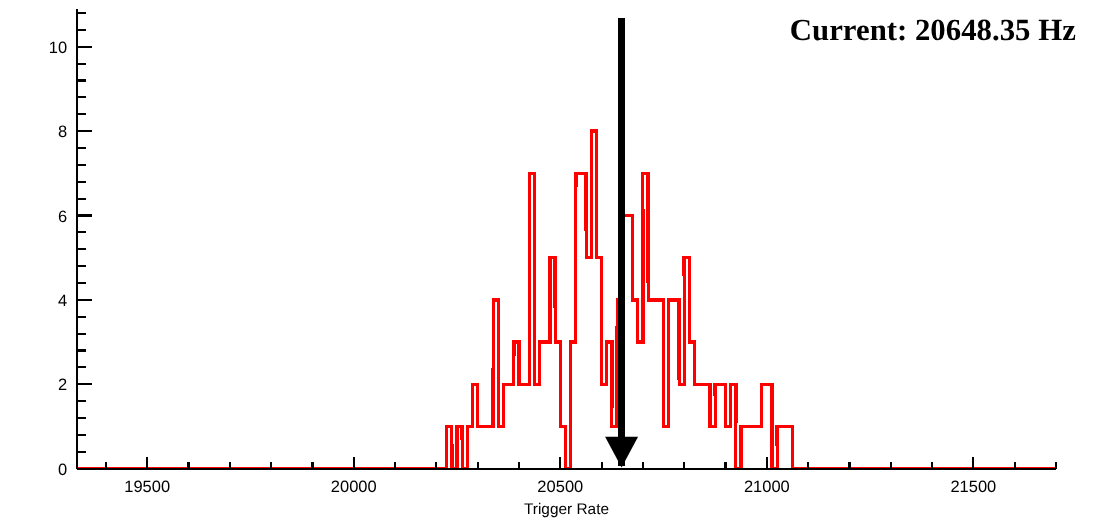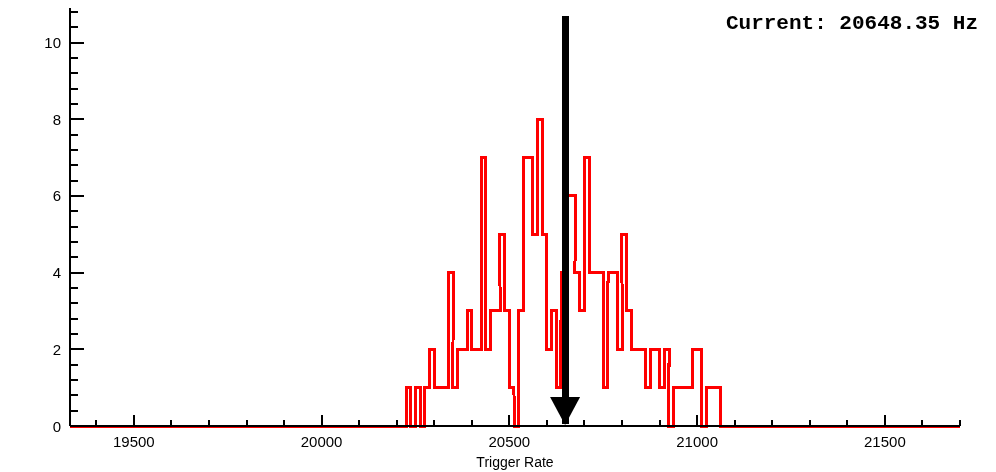--- a/index.html
+++ b/index.html
@@ -23,22 +23,22 @@
     position: absolute;
     left: 0;
     top: 0;
     width: 996px;
     height: 472px;
   }
   .stat-title {
     position: absolute;
     right: 18px;
     top: 12px;
-    font-family: Liberation Mono, monospace;
-    font-size: 21px;
+    font-family: Liberation Serif, serif;
+    font-size: 28px;
     font-weight: bold;
     color: #000000;
     letter-spacing: 0px;
     white-space: nowrap;
   }
   .tick-label {
     font-family: "Liberation Sans", sans-serif;
     font-size: 15px;
     fill: #000000;
   }

